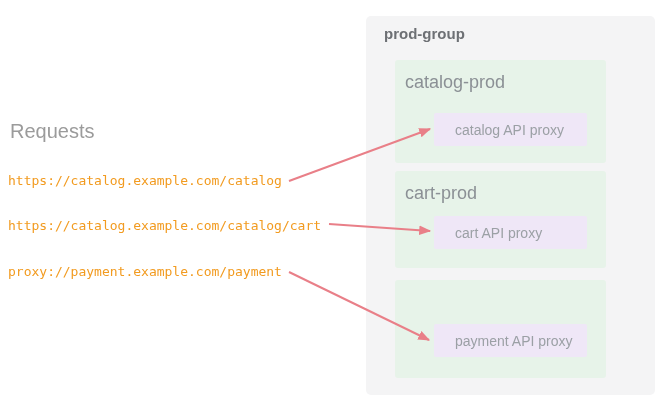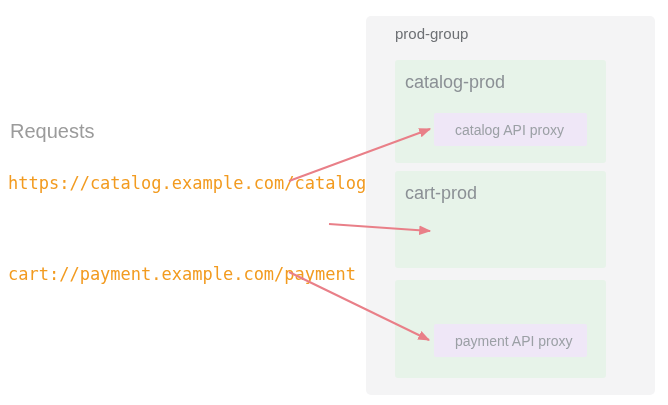--- a/index.html
+++ b/index.html
@@ -14,41 +14,40 @@
   .requests-label {
     position: absolute;
     left: 10px; top: 120px;
     font-size: 20px;
     color: var(--requests-text, #9b9b9b);
   }
   .url {
     position: absolute;
     left: 8px;
     font-family: "DejaVu Sans Mono", monospace;
-    font-size: 17px;
+    font-size: 13px;
     color: var(--url-text, #f29b20);
     white-space: nowrap;
   }
   .url-1 { top: 173px; }
   .url-2 { top: 218px; }
   .url-3 { top: 264px; }
   .group-box {
     position: absolute;
     left: 366px; top: 16px;
     width: 289px; height: 379px;
     background: var(--group-bg, #f4f4f5);
     border-radius: 5px;
   }
   .group-title {
     position: absolute;
     left: 18px; top: 9px;
     font-size: 15px;
-    font-weight: normal;
+    font-weight: bold;
     color: #6d7074;
-    margin-left: 11px;
   }
   .env-box {
     position: absolute;
     left: 29px;
     width: 211px;
     background: var(--environment-bg, #e7f3e9);
     border-radius: 3px;
   }
   .env-1 { top: 44px;  height: 103px; }
   .env-2 { top: 155px; height: 97px; }
@@ -90,34 +89,38 @@
   .arrow-head { fill: var(--arrow, #e97f88); }
 </style>
 </head>
 <body>
 
 <div class="canvas">
 
   <div class="requests-label">Requests</div>
 
   <div class="url url-1">https://catalog.example.com/catalog</div>
-  <div class="url url-3">cart://payment.example.com/payment</div>
+  <div class="url url-2">https://catalog.example.com/catalog/cart</div>
+  <div class="url url-3">proxy://payment.example.com/payment</div>
 
   <div class="group-box">
     <div class="group-title">prod-group</div>
 
     <div class="env-box env-1">
       <div class="env-name">catalog-prod</div>
       <div class="proxy-box">
         <span class="proxy-label">catalog API proxy</span>
       </div>
     </div>
 
     <div class="env-box env-2">
       <div class="env-name">cart-prod</div>
+      <div class="proxy-box">
+        <span class="proxy-label">cart API proxy</span>
+      </div>
     </div>
 
     <div class="env-box env-3">
       <div class="proxy-box">
         <span class="proxy-label">payment API proxy</span>
       </div>
     </div>
   </div>
 
   <svg class="arrows" width="668" height="405" viewBox="0 0 668 405">

